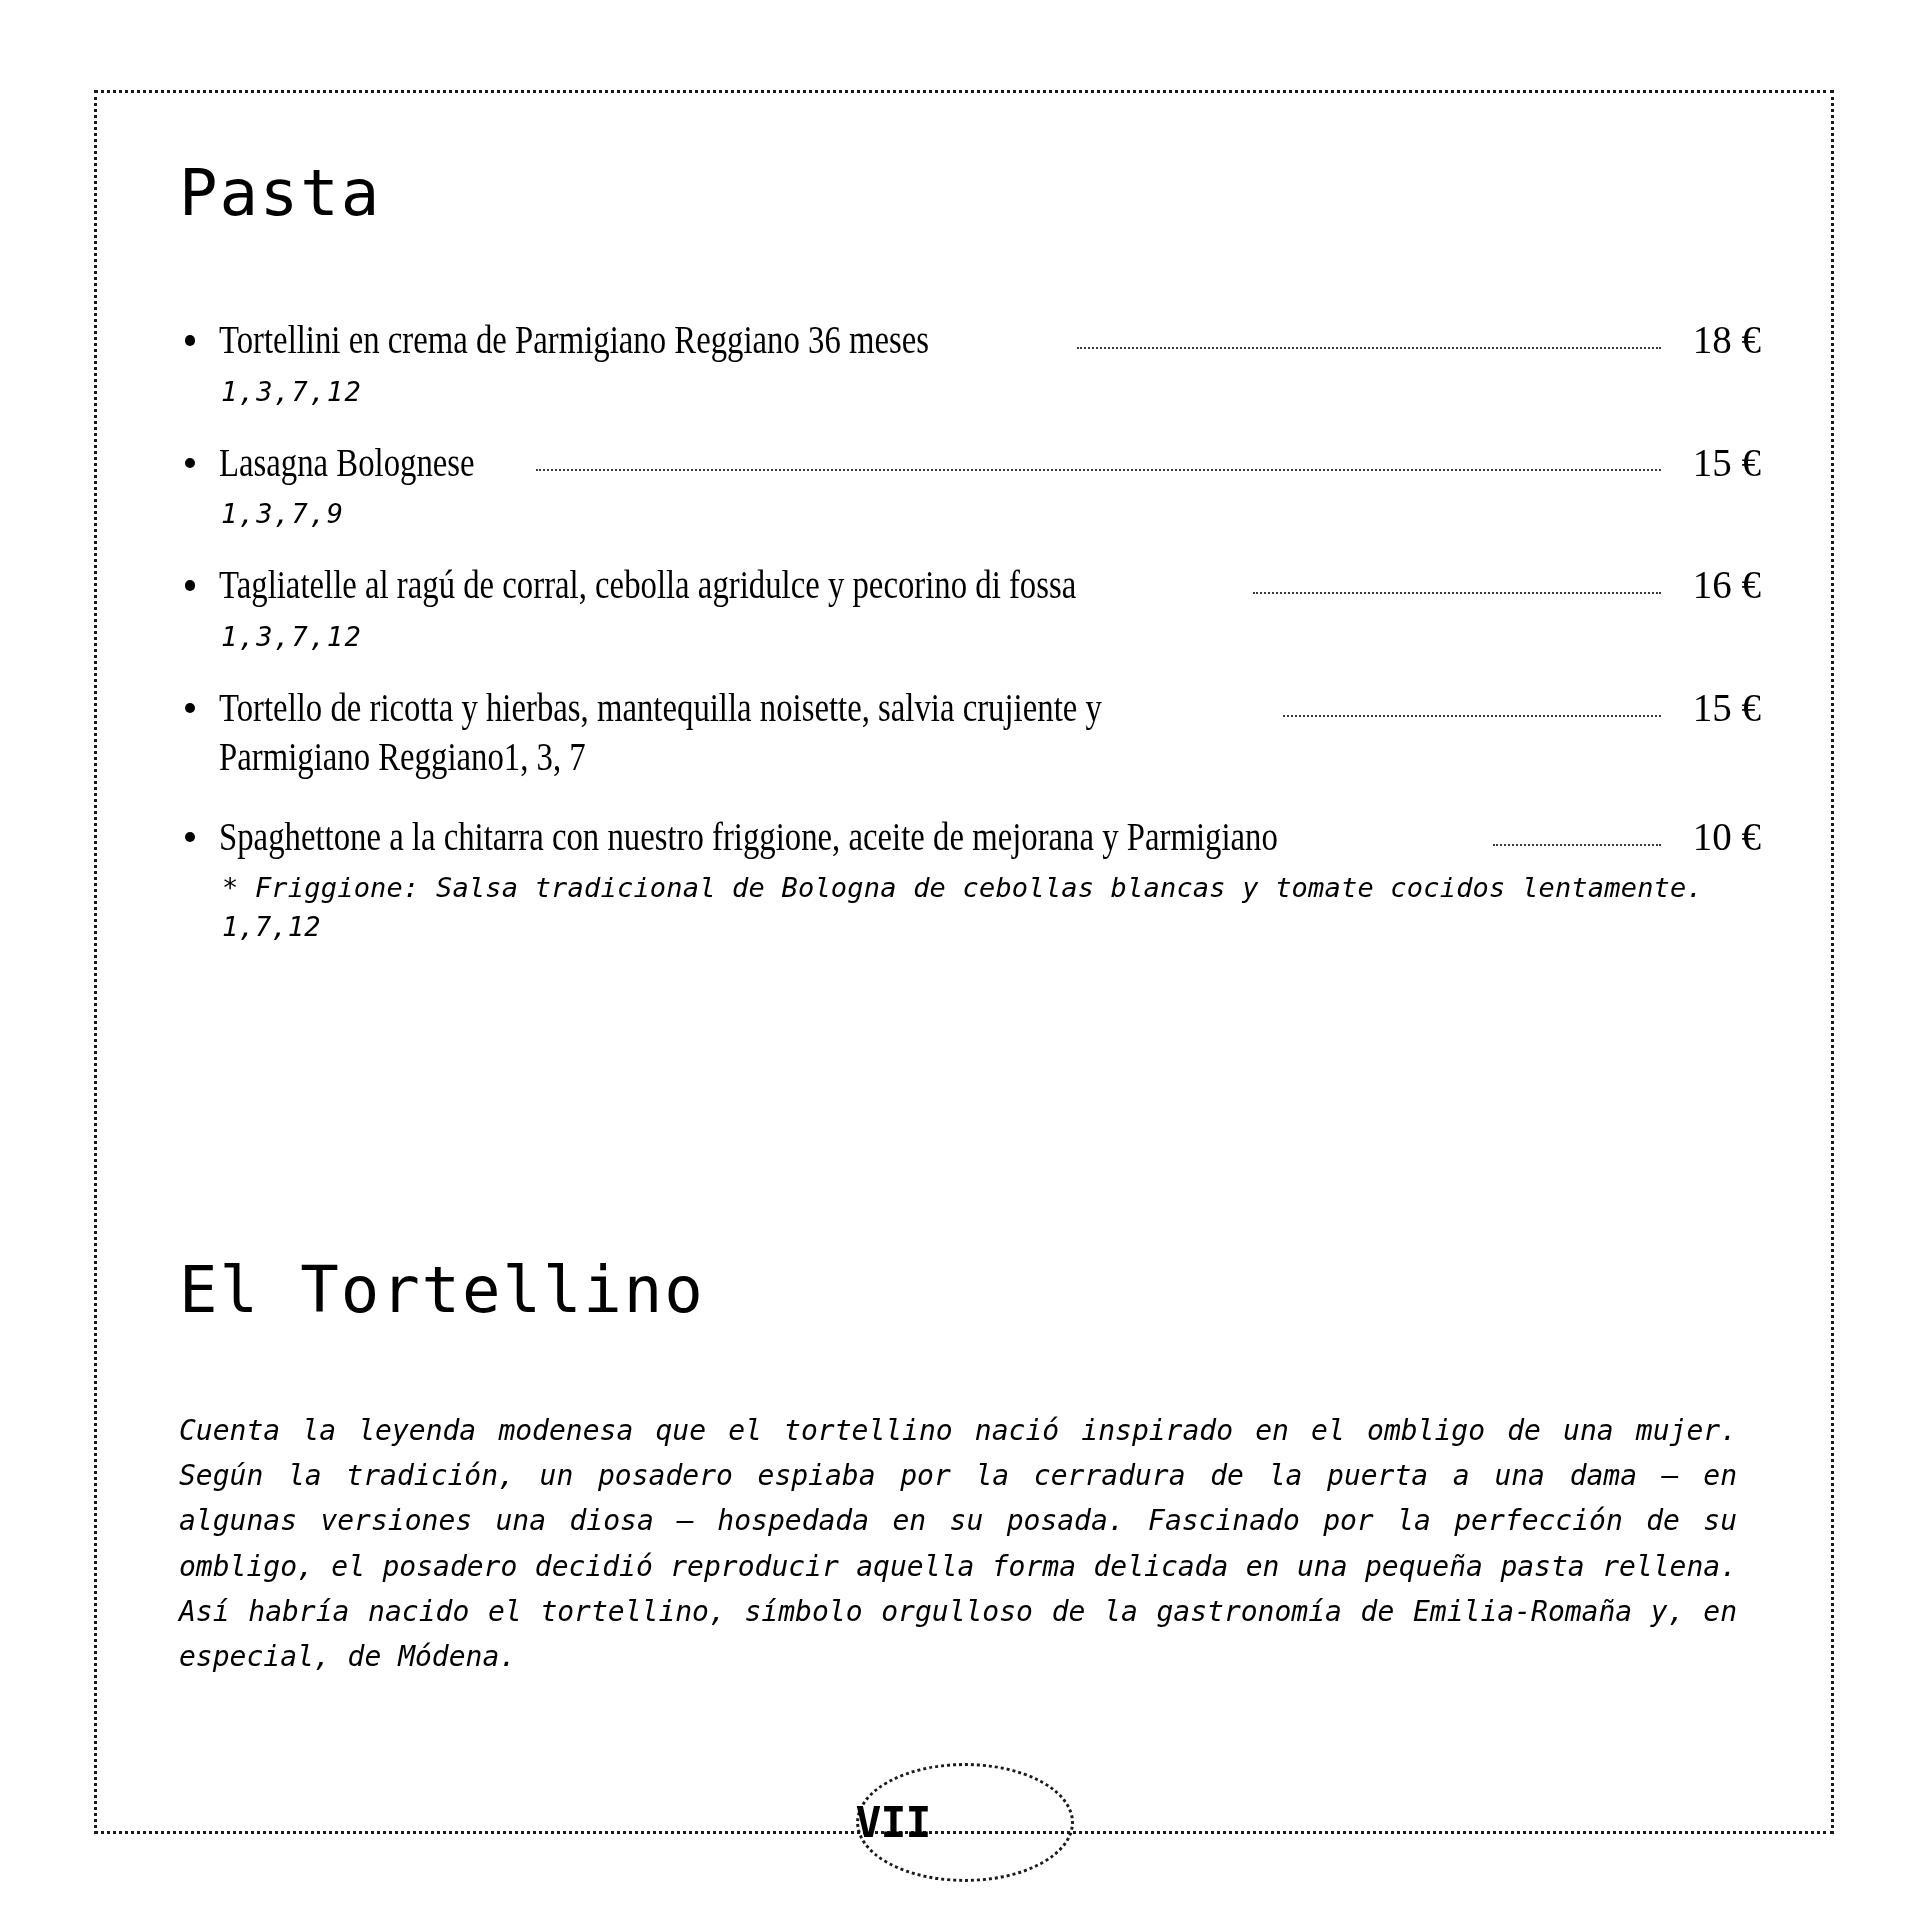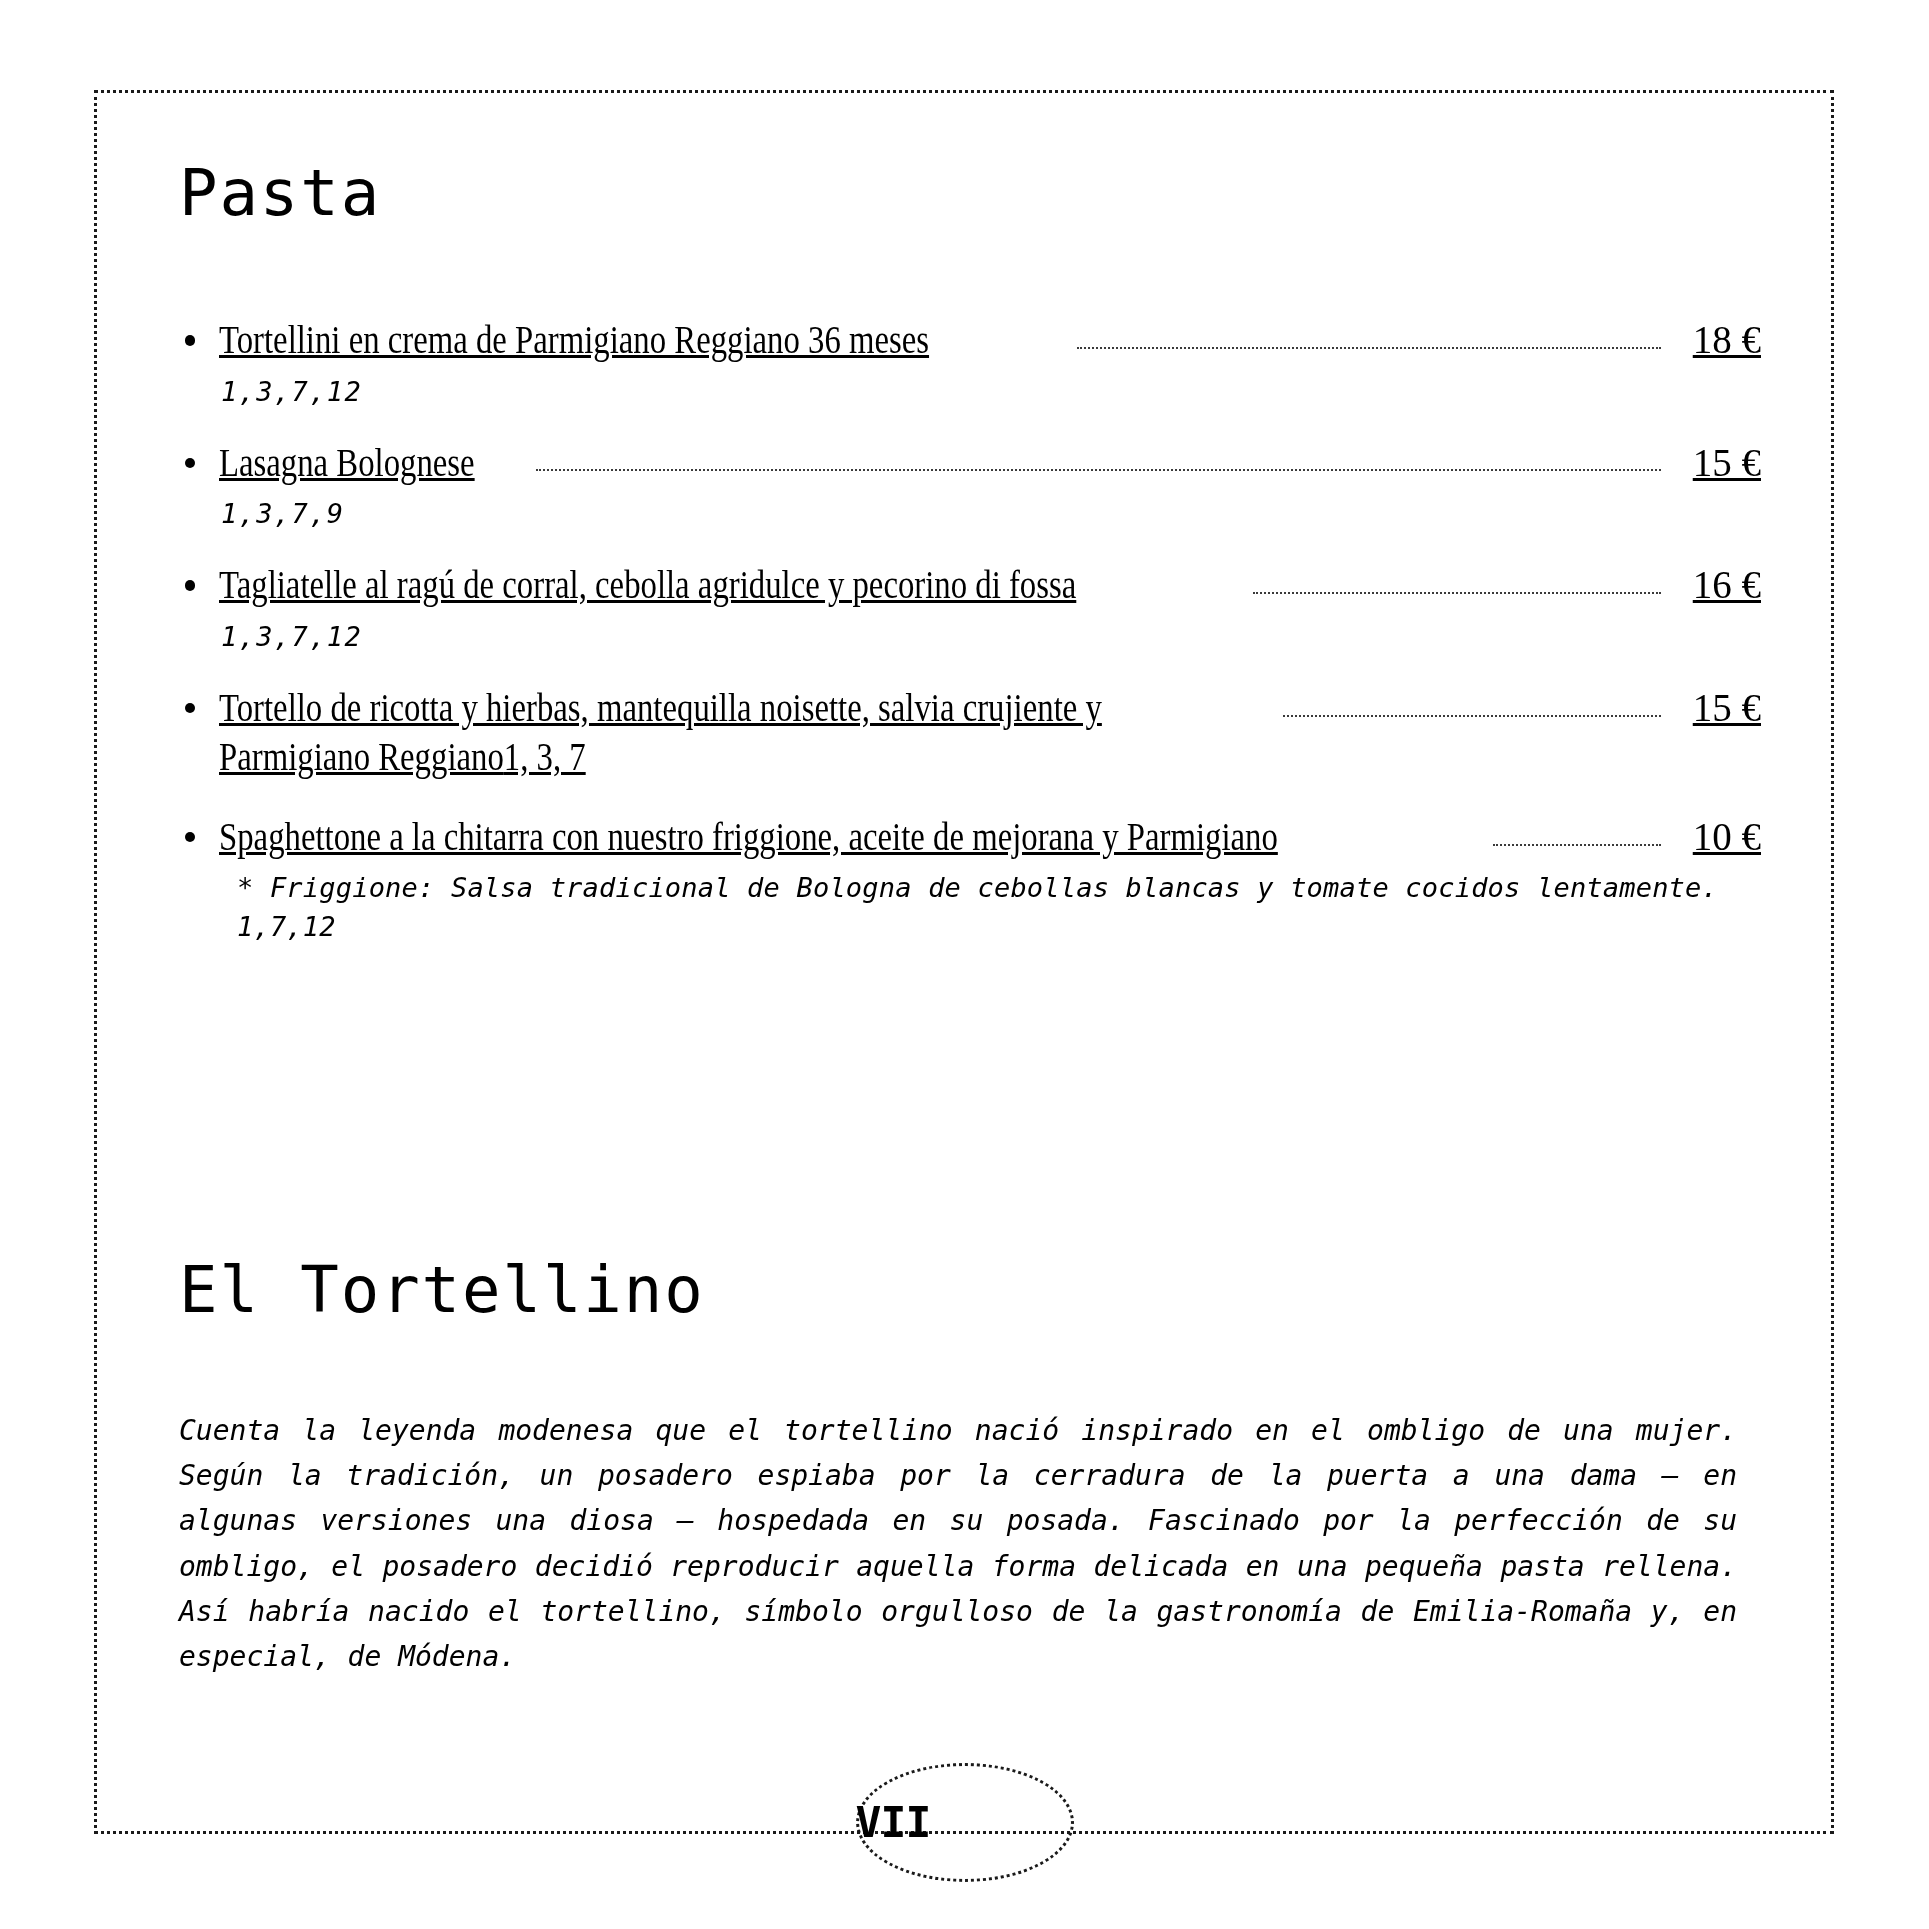--- a/index.html
+++ b/index.html
@@ -73,21 +73,20 @@
     width: 10.4px;
     height: 10.4px;
     background: #000000;
     border-radius: 50%;
   }
 
   .item-row {
     display: flex;
     align-items: baseline;
     width: 100%;
-    text-decoration: underline;
   }
 
   .item-name {
     font-family: "Liberation Serif", "DejaVu Serif", serif;
     font-size: 39px;
     line-height: 1.22;
     color: #000000;
     transform: scaleX(0.84);
     transform-origin: left center;
     white-space: normal;
@@ -152,21 +151,21 @@
   }
 
   .footnote {
     font-family: "DejaVu Sans Mono", "Liberation Mono", monospace;
     font-style: italic;
     font-size: 27px;
     letter-spacing: 0.2px;
     line-height: 1.45;
     color: #000000;
     margin-top: 7.5px;
-    margin-left: 18px;
+    margin-left: 3px;
     max-width: 1544px;
   }
 
   
   .story-section { margin-top: 311px; }
 
   .story-text {
     font-family: "DejaVu Sans Mono", "Liberation Mono", monospace;
     font-style: italic;
     font-size: 28px;

